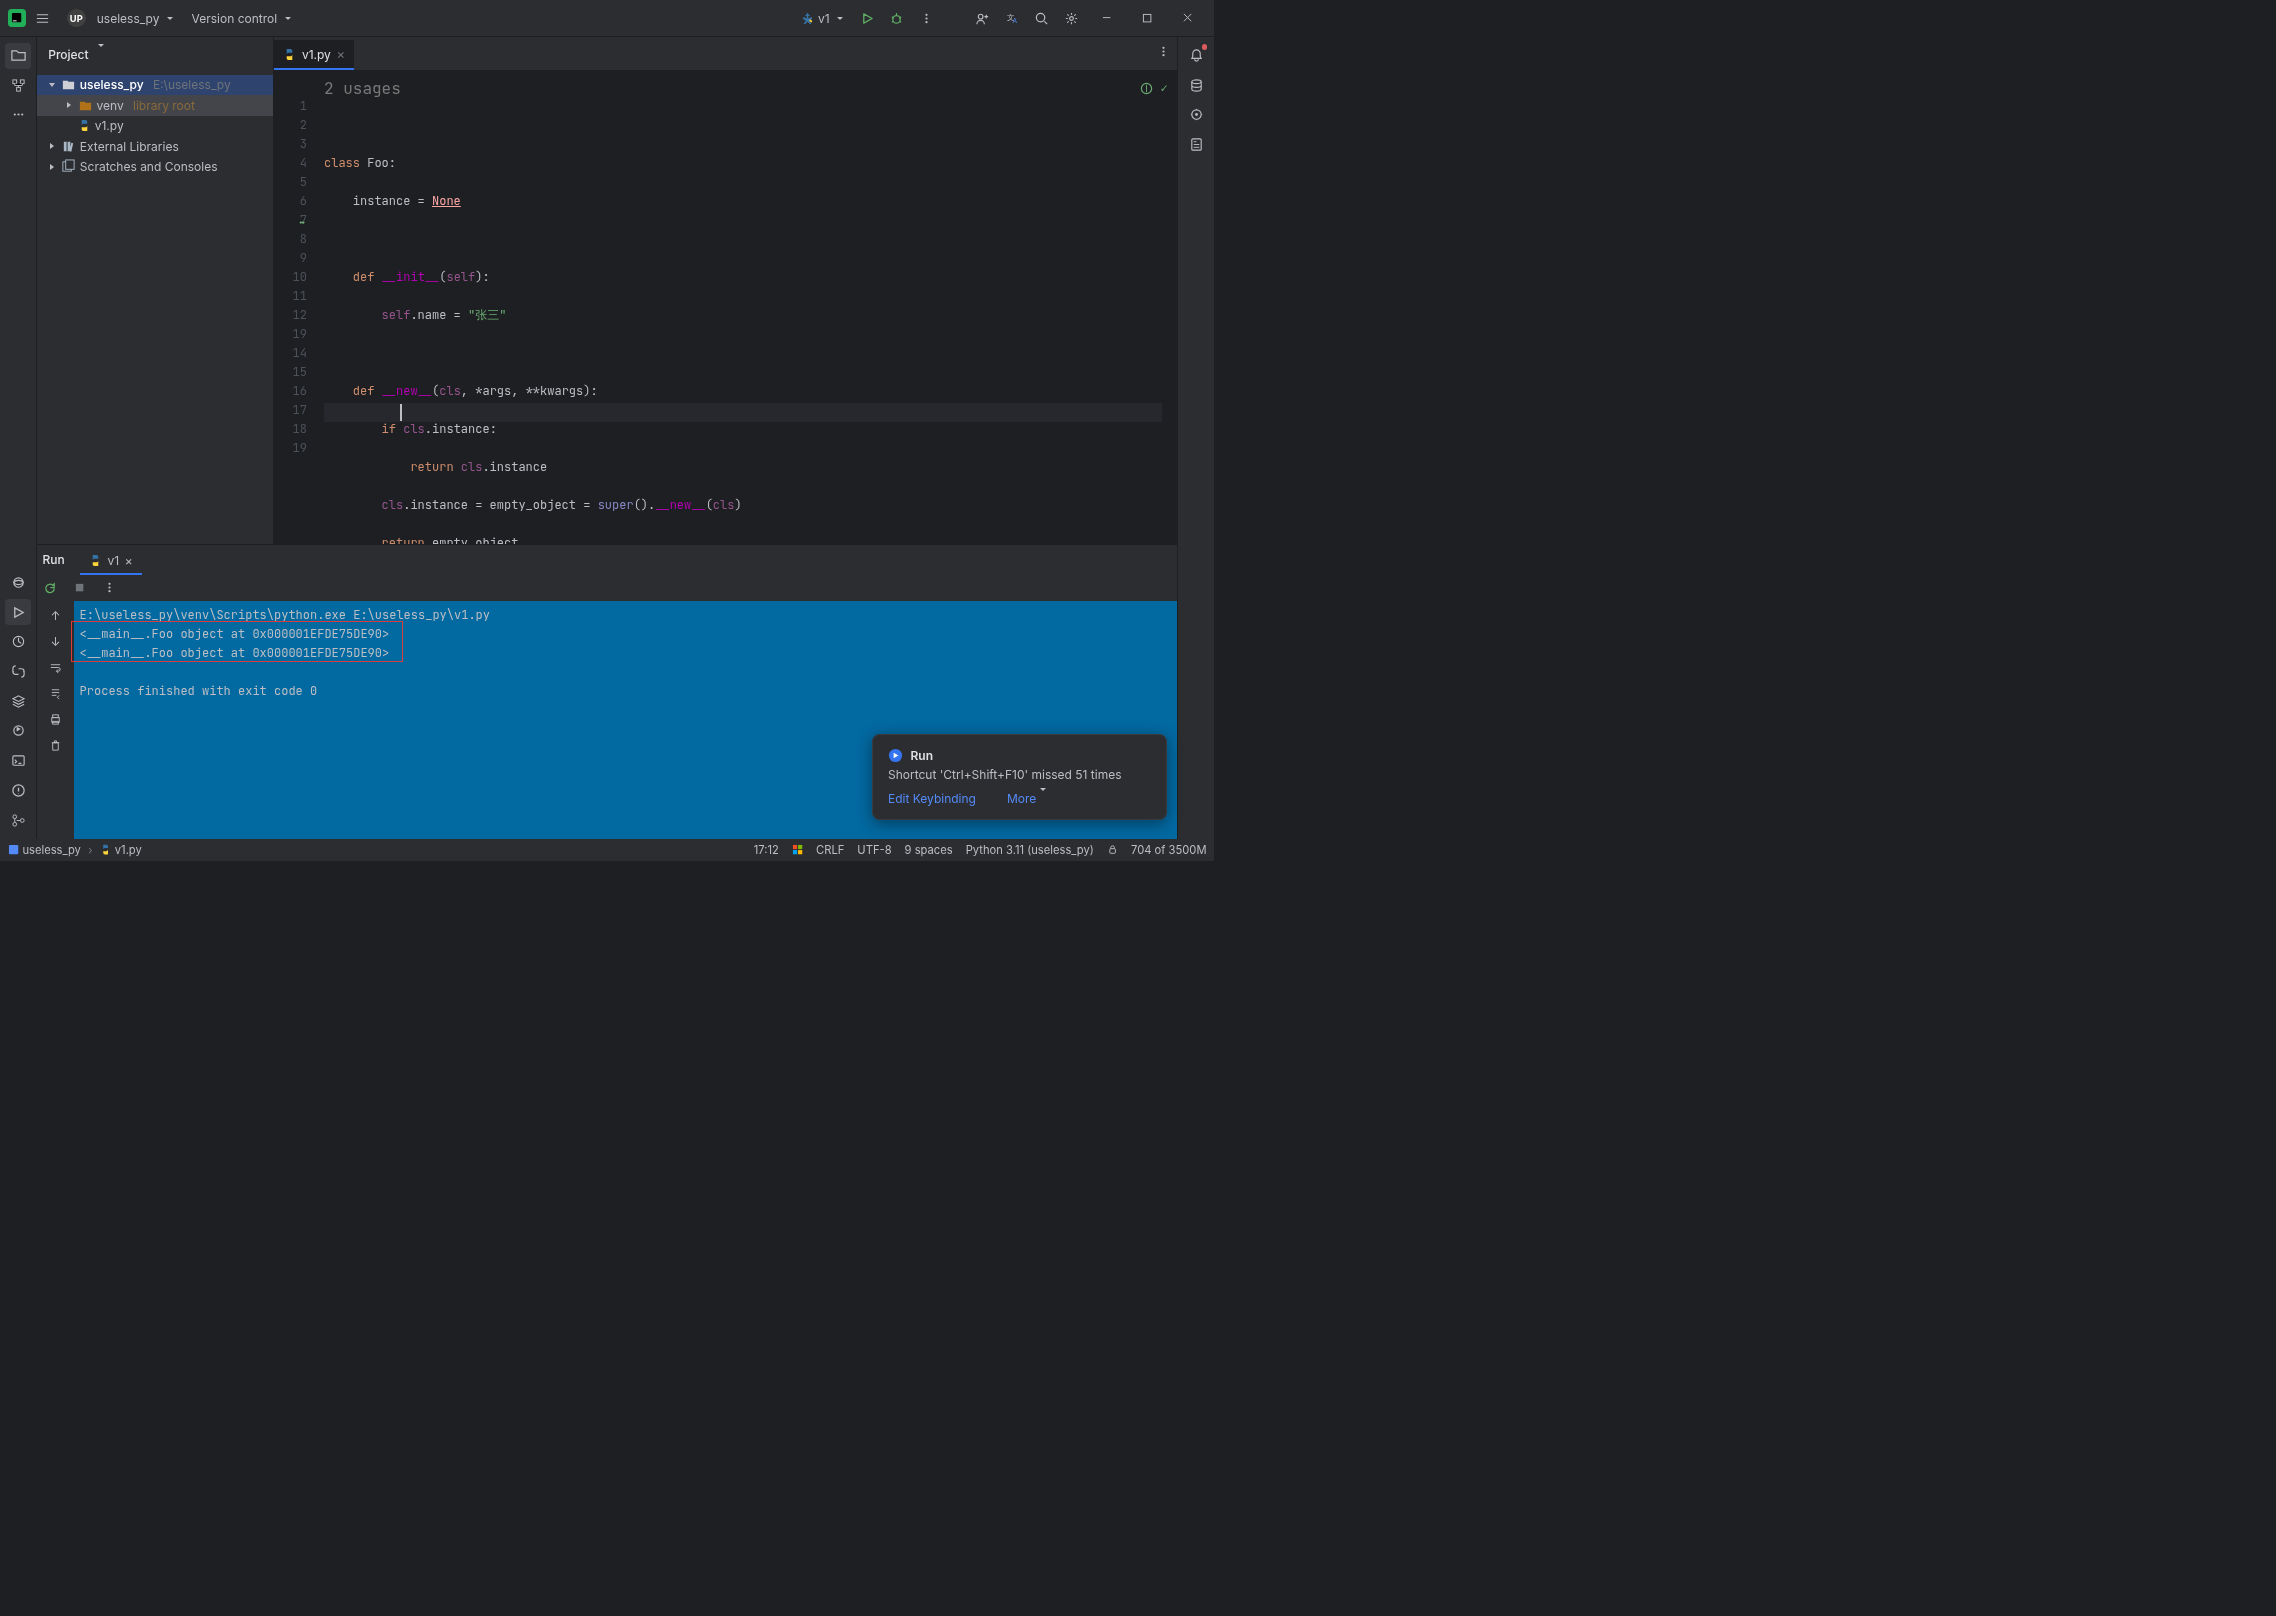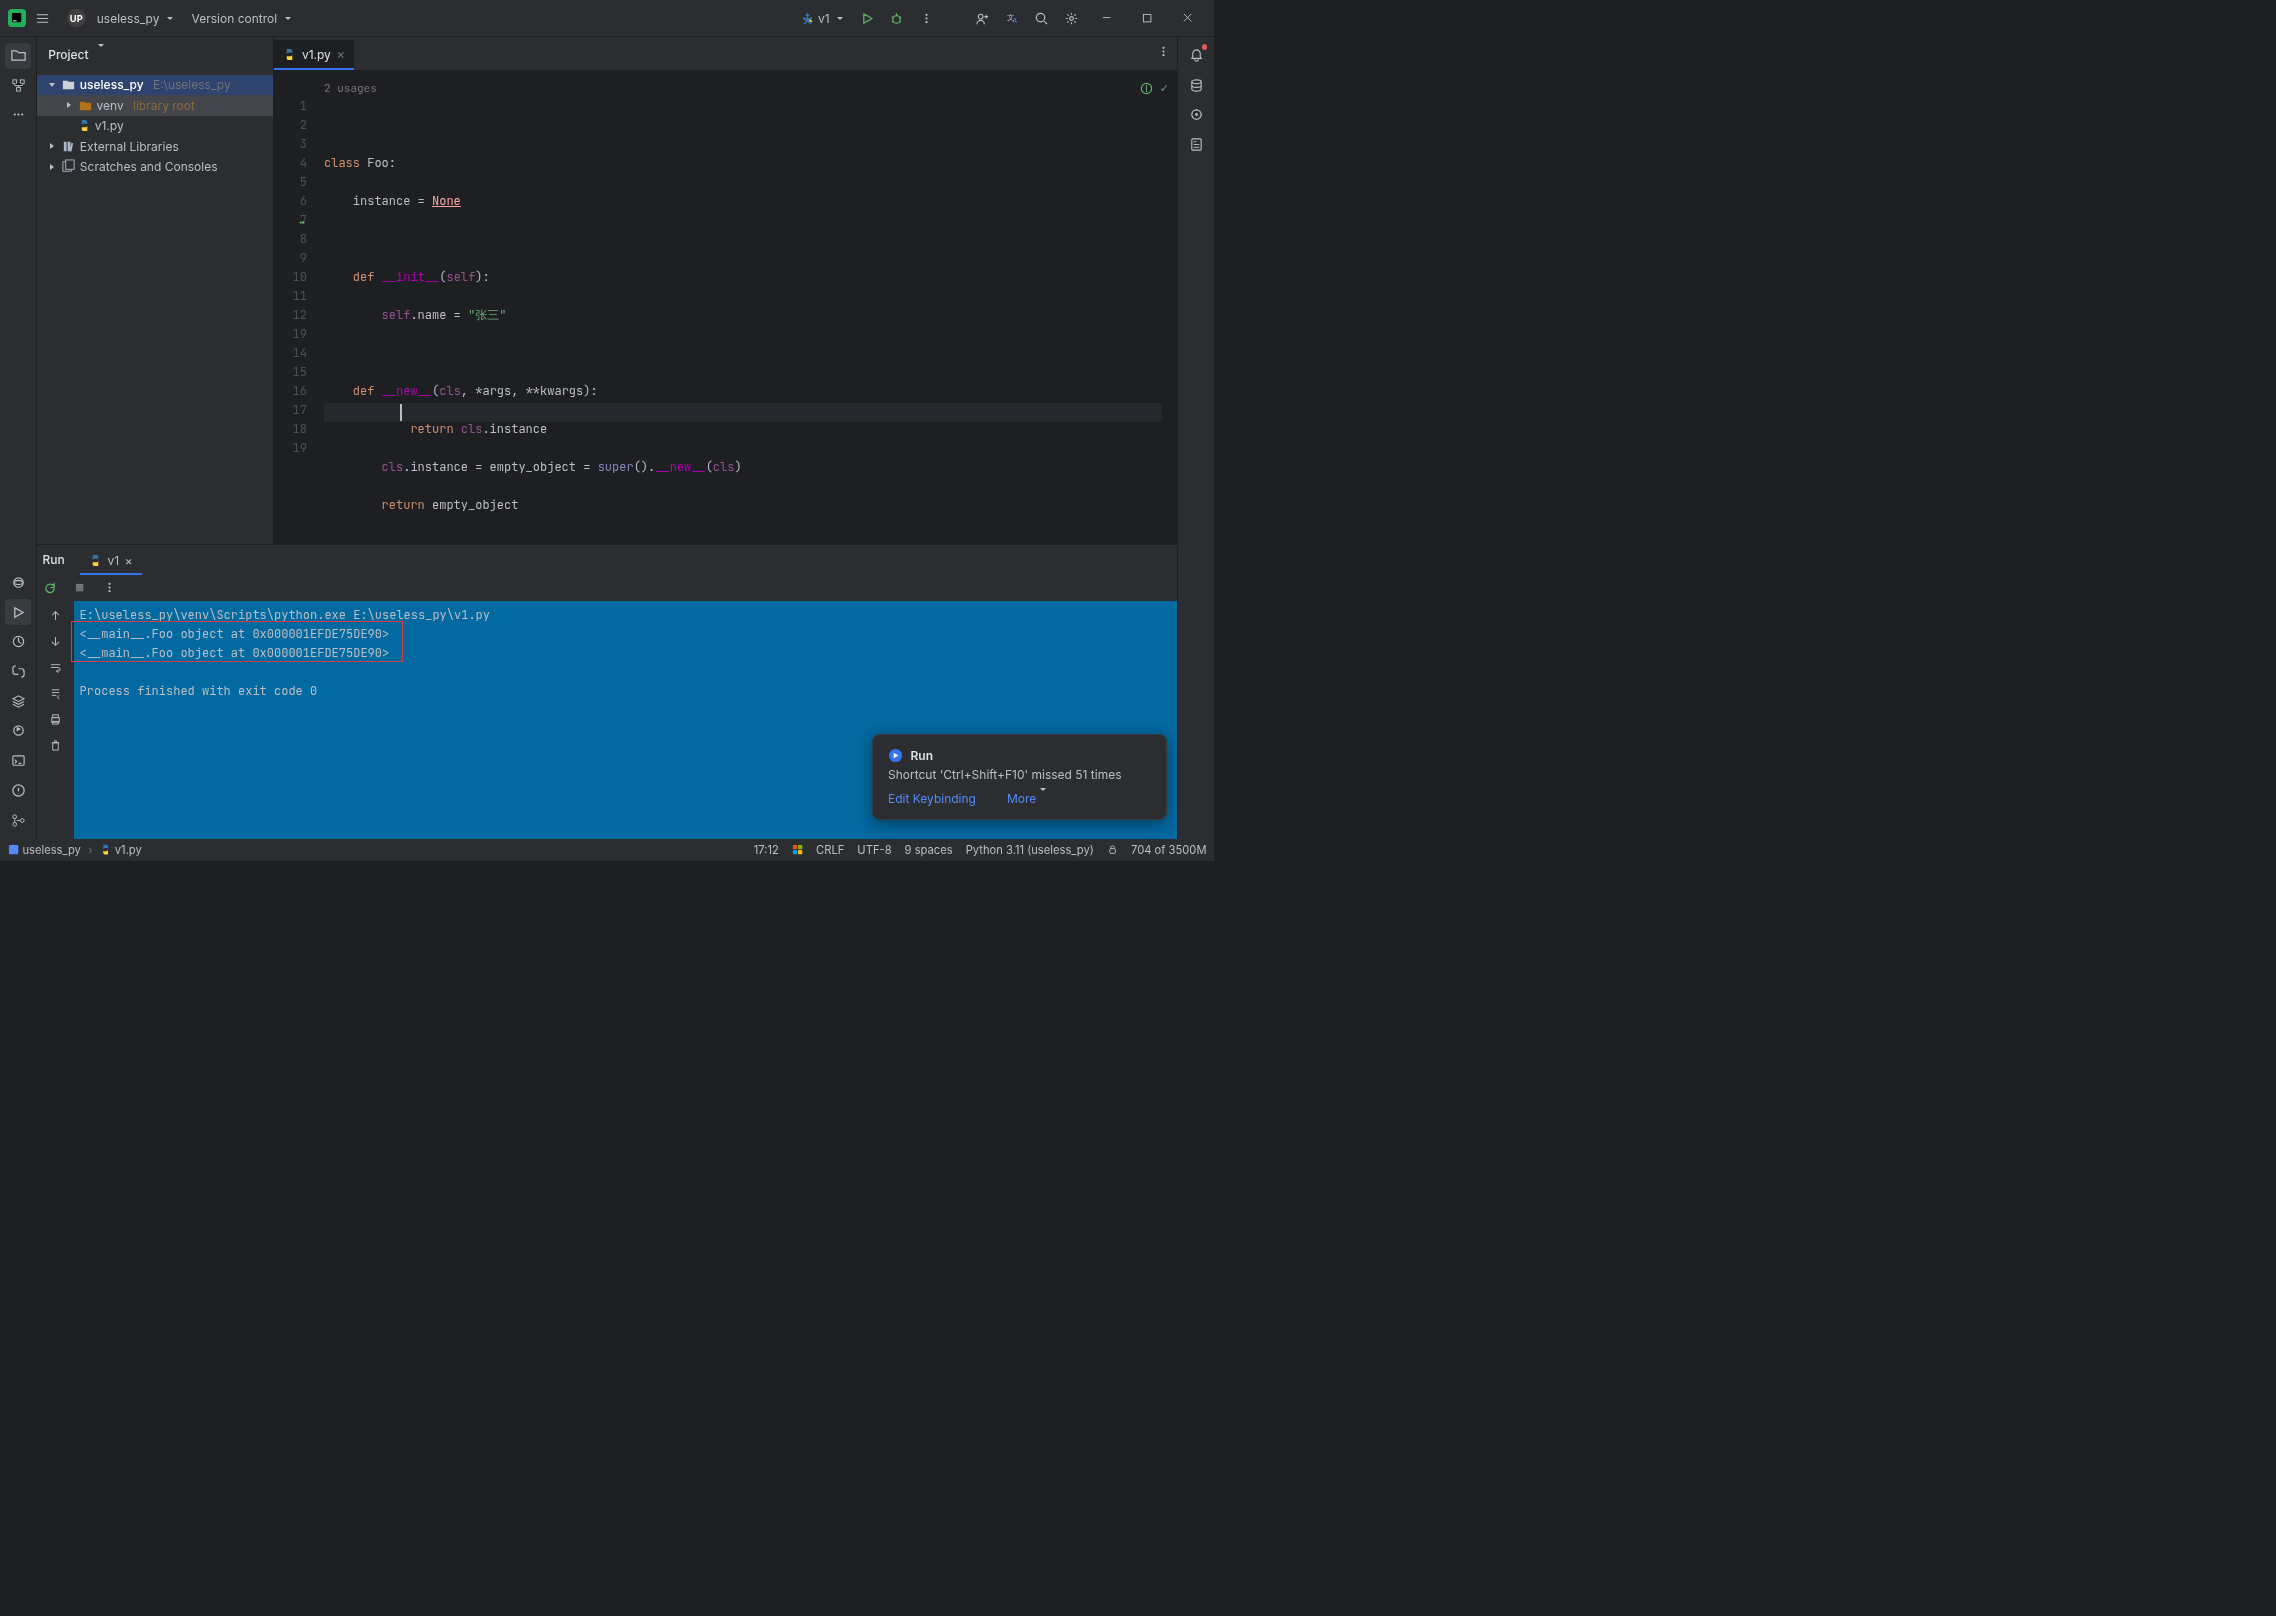--- a/index.html
+++ b/index.html
@@ -76,21 +76,21 @@
 .editor-area{position:absolute;left:274px;right:37px;top:37px;bottom:317px;background:#1e1f22;display:flex;flex-direction:column;}
 .tabs-bar{height:34px;display:flex;align-items:flex-end;border-bottom:0.9px solid #1e1f22;background:#2b2d30;position:relative;}
 .tab{height:30px;display:flex;align-items:center;gap:5.6px;padding:0 9.3px;background:#1e1f22;border-bottom:2.8px solid #3574f0;cursor:pointer;color:#dfe1e5;}
 .tab .close-x{color:#6f737a;font-size:13px;}
 .tabs-bar .tab-more{position:absolute;right:7.5px;top:7.5px;}
 
 .code-box{flex:1;display:flex;font-family:"JetBrains Mono","Consolas",monospace;font-size:12px;line-height:19px;overflow:hidden;position:relative;}
 .gutter{width:50px;text-align:right;color:#4b5059;padding:26px 17px 0 0;user-select:none;position:relative;}
 .gutter .ln{height:19px;}
 .gut-icon{position:absolute;right:1.9px;color:#6aab73;font-size:10.3px;}
-.usages-hint{position:absolute;left:50px;top:7.5px;font-size:11px;color:#787878;font-style:normal;}
+.usages-hint{position:absolute;left:50px;top:7.5px;font-size:16px;color:#787878;font-style:normal;}
 
 .code{flex:1;padding-top:26px;white-space:pre;position:relative;}
 .code .line{height:19px;}
 .hl-line{position:absolute;left:0;right:15px;height:19px;background:#26282e;}
 .cursor-bar{position:absolute;width:1.9px;height:17px;background:#bcbec4;}
 
 .kw{color:#cf8e6d;}
 .fn-dunder{color:#b200b2;}
 .param-self{color:#94558d;}
 .builtin{color:#8888c6;}
@@ -446,20 +446,21 @@
     <div class="code">
       <div class="hl-line" style="top:332px"></div>
       <div class="cursor-bar" style="top:333px;left:76px"></div>
 <div class="line"><span class="kw">class</span><span> </span><span class="ident">Foo</span><span>:</span></div>
 <div class="line"><span>    </span><span class="ident">instance = </span><span class="none">None</span></div>
 <div class="line"></div>
 <div class="line"><span>    </span><span class="kw">def </span><span class="fn-dunder">__init__</span><span>(</span><span class="param-self">self</span><span>):</span></div>
 <div class="line"><span>        </span><span class="param-self">self</span><span>.name = </span><span class="str">"张三"</span></div>
 <div class="line"></div>
 <div class="line"><span>    </span><span class="kw">def </span><span class="fn-dunder">__new__</span><span>(</span><span class="param-self">cls</span><span>, *args, **kwargs):</span></div>
+<div class="line"><span>        </span><span class="kw">if </span><span class="param-self">cls</span><span>.instance:</span></div>
 <div class="line"><span>            </span><span class="kw">return </span><span class="param-self">cls</span><span>.instance</span></div>
 <div class="line"><span>        </span><span class="param-self">cls</span><span>.instance = empty_object = </span><span class="builtin">super</span><span>().</span><span class="super-dunder">__new__</span><span>(</span><span class="param-self">cls</span><span>)</span></div>
 <div class="line"><span>        </span><span class="kw">return </span><span>empty_object</span></div>
 
 
 
 
 
 
 

